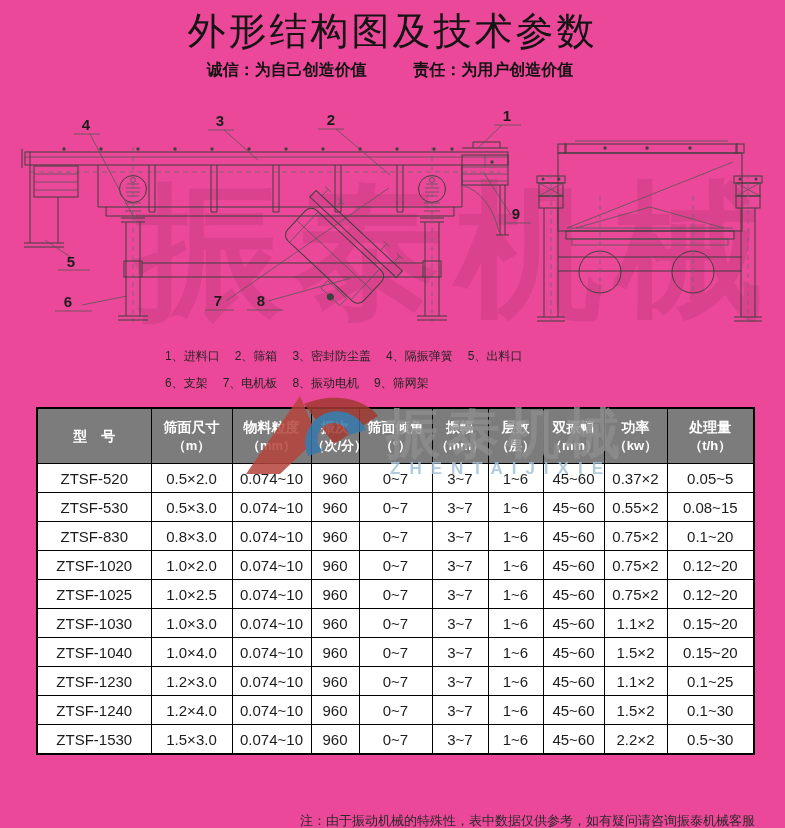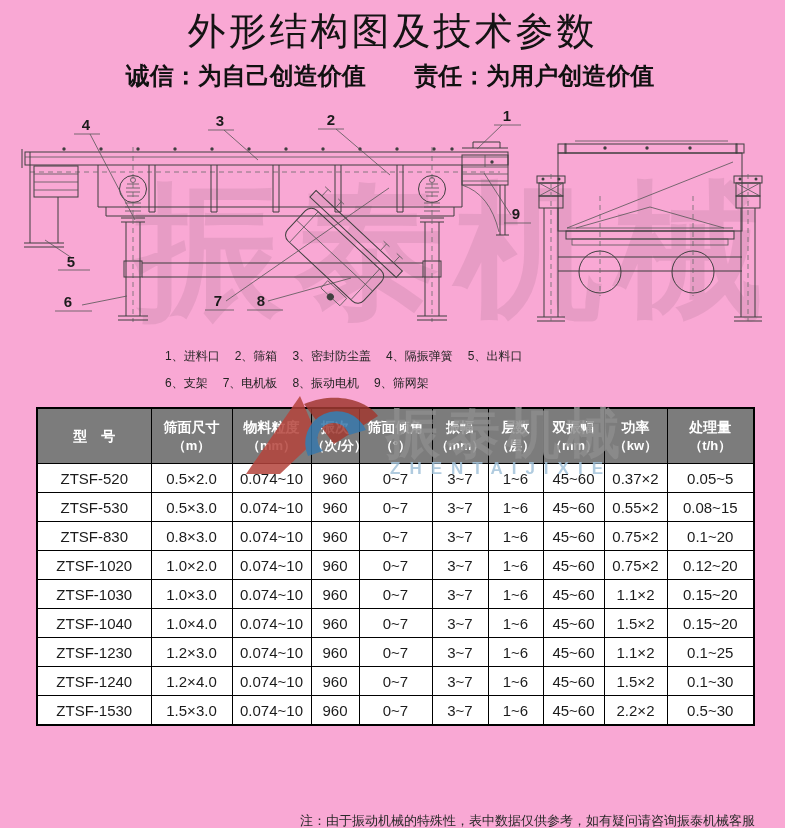--- a/index.html
+++ b/index.html
@@ -1,21 +1,21 @@
 <!DOCTYPE html>
 <html style="--header-bg: #7c7c7c; --header-text: #ffffff; --border: #000000;"><head>
 <meta charset="utf-8">
 <style>
   html,body{margin:0;padding:0;background:#fff;}
-  #page{position:relative;width:785px;height:828px;background:#f9a8d4;overflow:hidden;
+  #page{position:relative;width:785px;height:828px;background:#ec4899;overflow:hidden;
         font-family:"Liberation Sans","DejaVu Sans",sans-serif;color:#1c1c1c;}
   .abs{position:absolute;}
   #title{top:6px;left:0;width:785px;text-align:center;font-size:38px;font-weight:400;
          letter-spacing:3px;color:#141414;}
-  #subtitle{top:60px;left:0;width:780px;text-align:center;font-size:24px;font-weight:600;color:#111;}
+  #subtitle{top:60px;left:0;width:780px;text-align:center;font-size:16px;font-weight:600;color:#111;}
   #subtitle span{margin:0 21px;}
   #drawing{top:97px;left:0;}
   #drawing svg{display:block;}
   .ln{stroke:#3f3f3f;stroke-width:1;fill:none;}
   .lnthin{stroke:#565656;stroke-width:.8;fill:none;}
   .dash{stroke:#6a6a6a;stroke-width:.8;fill:none;stroke-dasharray:5 4;}
   .dot{fill:#3f3f3f;stroke:none;}
   .callout{font-size:15px;font-weight:600;fill:#1c1c1c;text-anchor:middle;}
   #legend{top:343px;left:165px;font-size:12px;font-weight:500;color:#242424;line-height:27px;white-space:nowrap;}
   #legend .item{margin-right:15px;}
@@ -308,20 +308,32 @@
             <td>0.074~10</td>
             <td>960</td>
             <td>0~7</td>
             <td>3~7</td>
             <td>1~6</td>
             <td>45~60</td>
             <td>0.75×2</td>
             <td>0.12~20</td>
           </tr>
           <tr>
+            <td>ZTSF-1025</td>
+            <td>1.0×2.5</td>
+            <td>0.074~10</td>
+            <td>960</td>
+            <td>0~7</td>
+            <td>3~7</td>
+            <td>1~6</td>
+            <td>45~60</td>
+            <td>0.75×2</td>
+            <td>0.12~20</td>
+          </tr>
+          <tr>
             <td>ZTSF-1030</td>
             <td>1.0×3.0</td>
             <td>0.074~10</td>
             <td>960</td>
             <td>0~7</td>
             <td>3~7</td>
             <td>1~6</td>
             <td>45~60</td>
             <td>1.1×2</td>
             <td>0.15~20</td>

